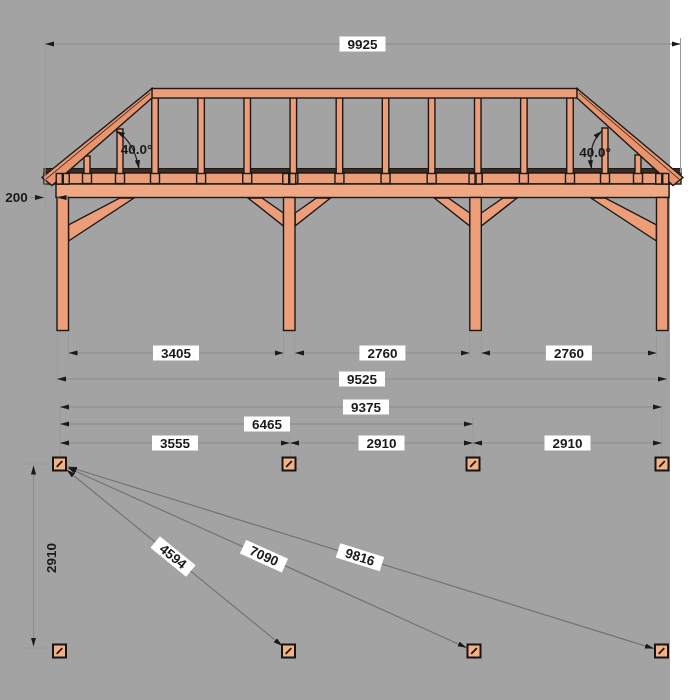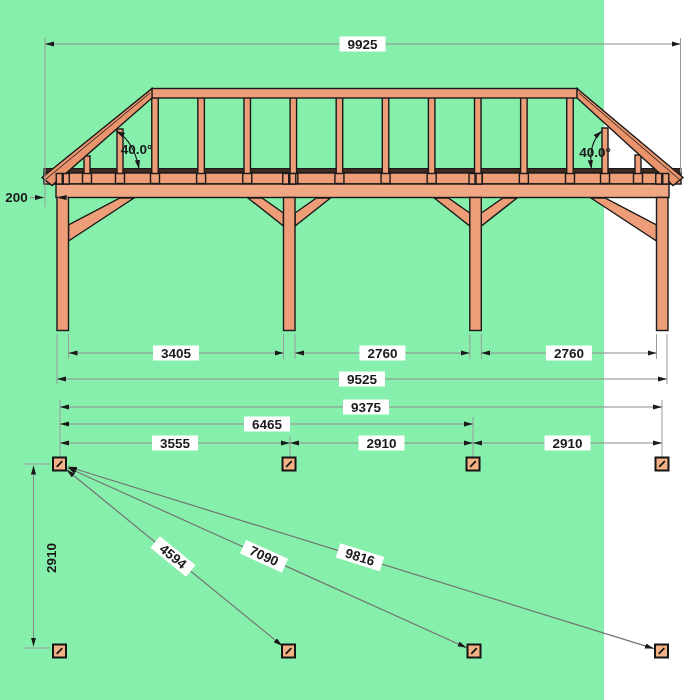--- a/index.html
+++ b/index.html
@@ -1,16 +1,16 @@
 <!DOCTYPE html>
 <html style="--c-timber: #ED9E78; --c-timber_light: #F0A884; --c-timber_rafter: #E9946C; --c-timber_marker: #F3B285; --c-shadow: #3E2A20; --c-outline: #1A1A1A; --c-dim: #8C8C8C; --c-text: #1A1A1A;"><head>
 <meta charset="utf-8">
 <style>
   html,body{margin:0;padding:0;background:#ffffff;width:700px;height:700px;overflow:hidden;}
-  #stage{position:relative;width:604px;height:700px;background:#86efac;text-decoration:underline;}
+  #stage{position:relative;width:670px;height:700px;background:#a3a3a3;text-decoration:underline;}
   svg text{
     font-family:"Liberation Sans",sans-serif;
     font-size:13.5px;
     font-weight:600;
     fill:var(--c-text,#1a1a1a);
     text-anchor:middle;
   }
   .dim{stroke:var(--c-dim,#8c8c8c);stroke-width:1.1;fill:none;}
   .ext{stroke:#9a9a9a;stroke-width:1;fill:none;}
   .diag{stroke:#737373;stroke-width:1.2;fill:none;}

